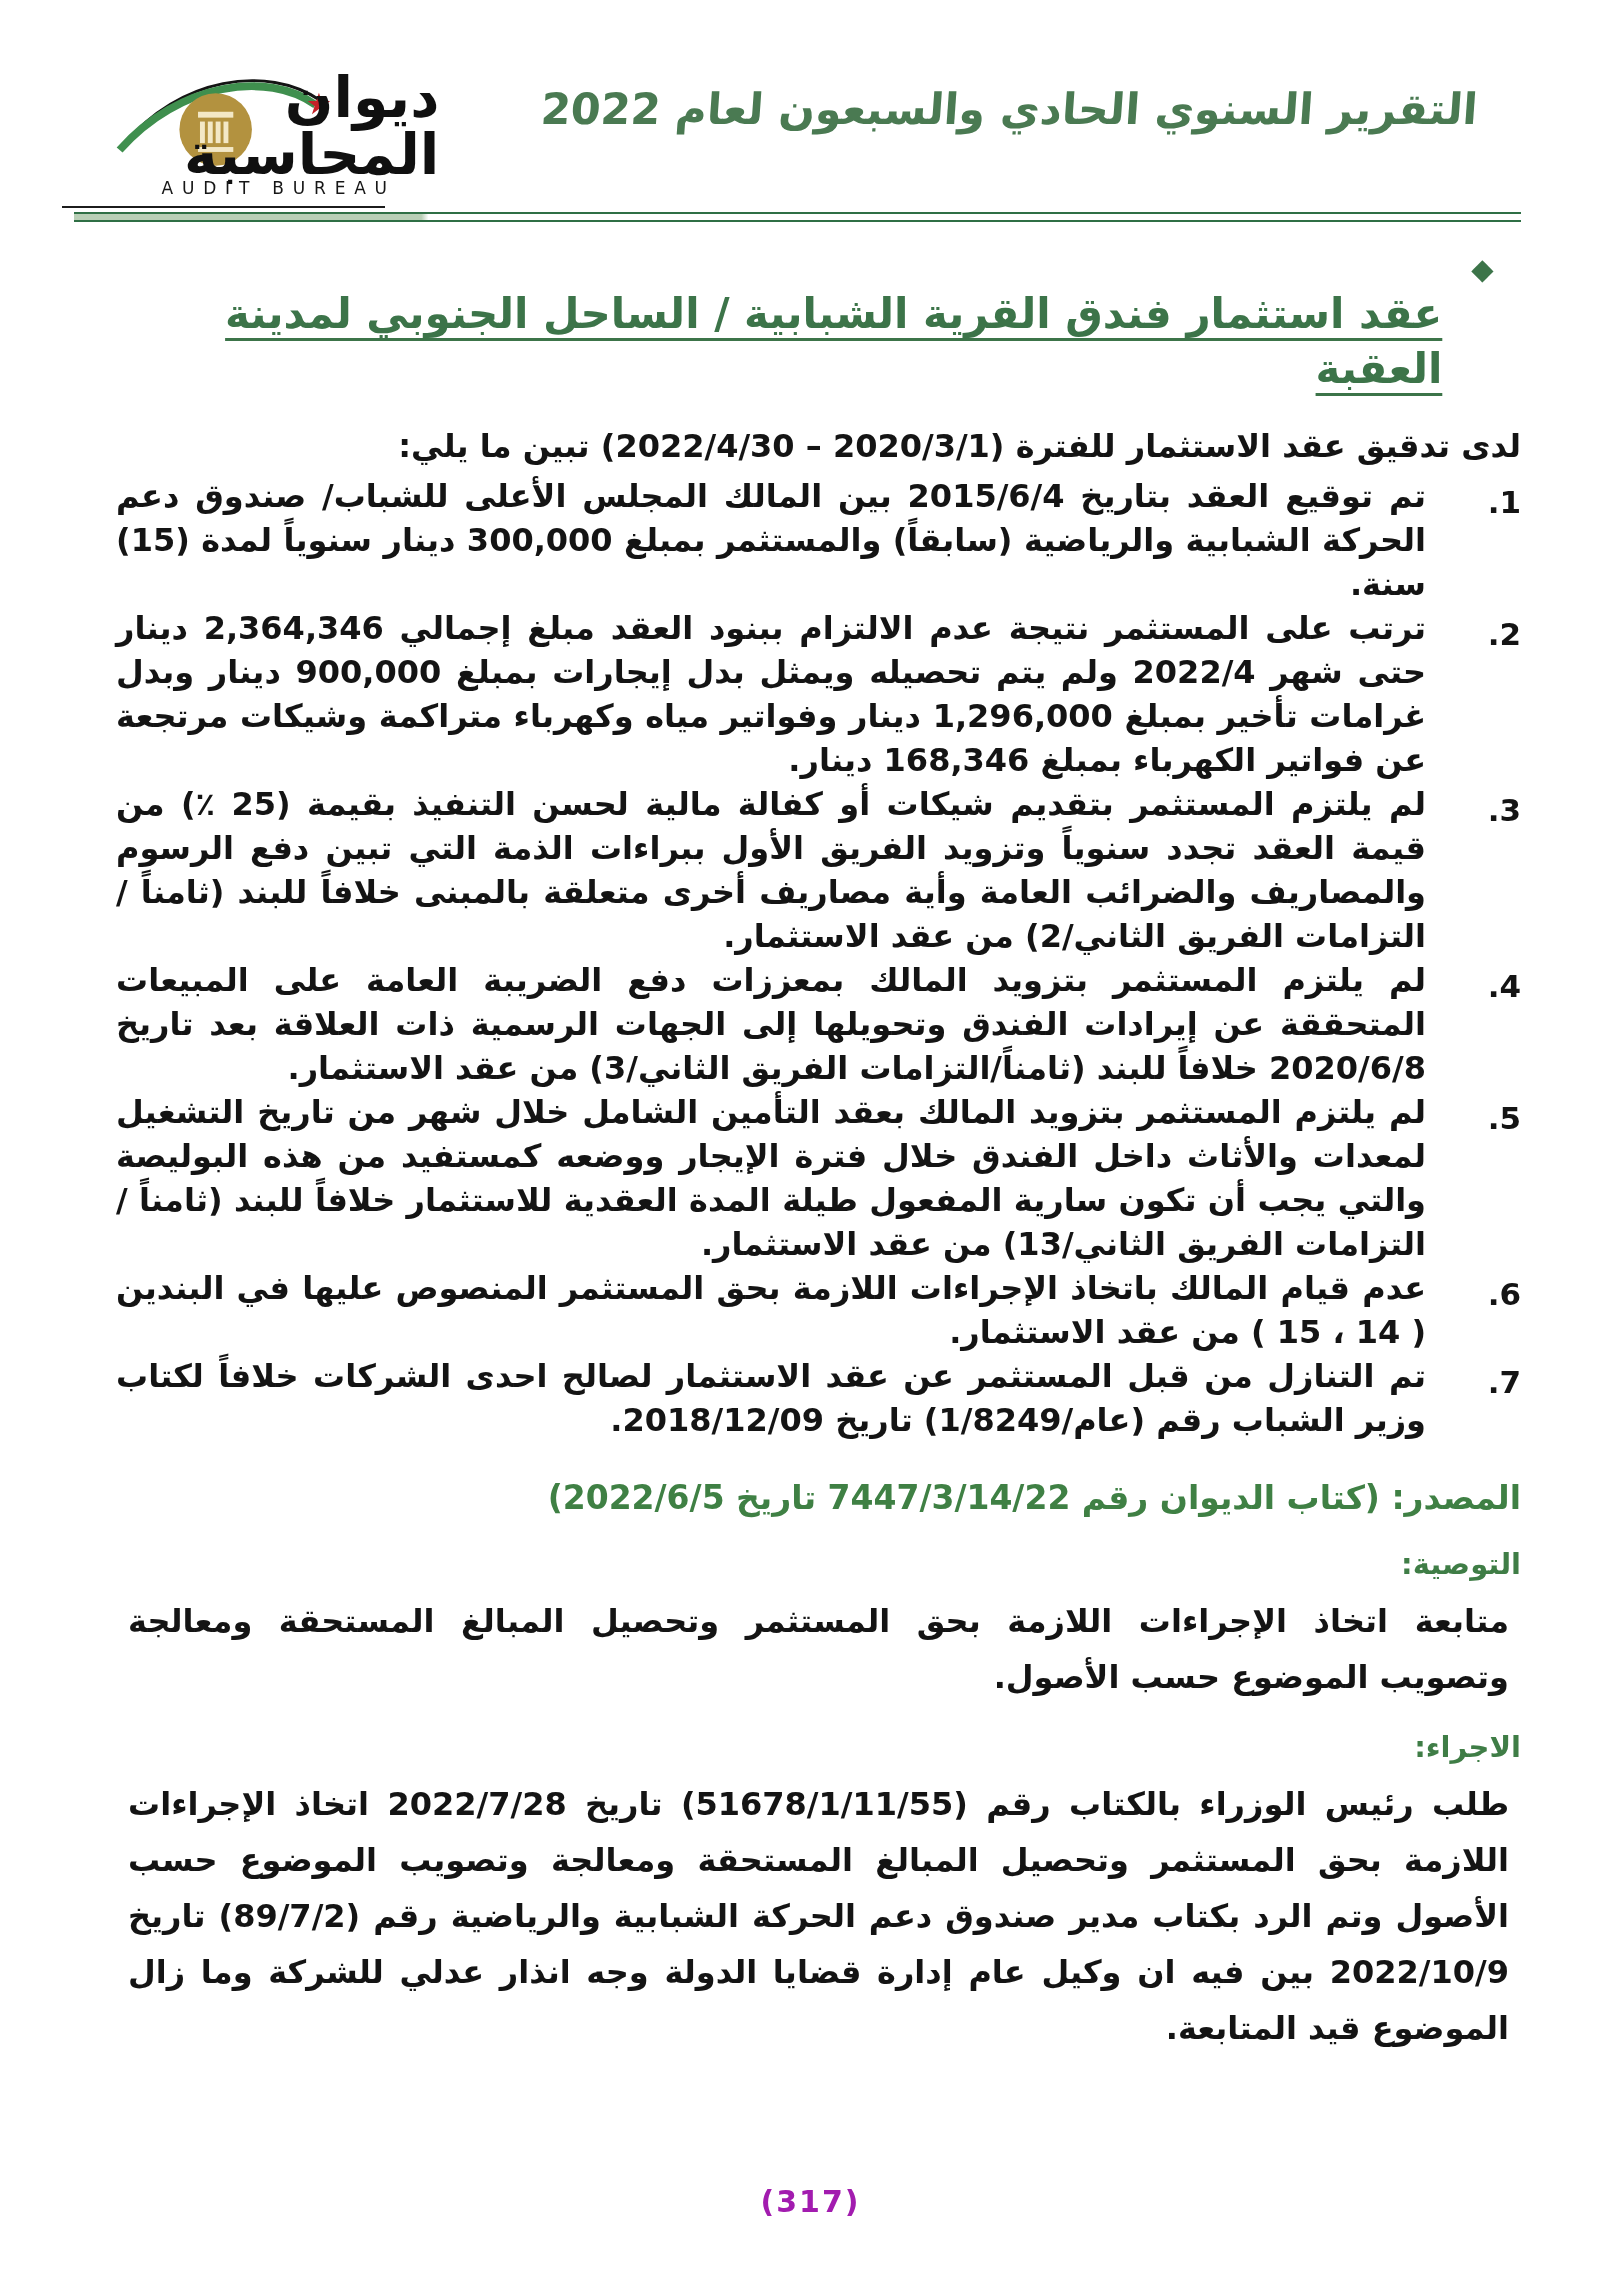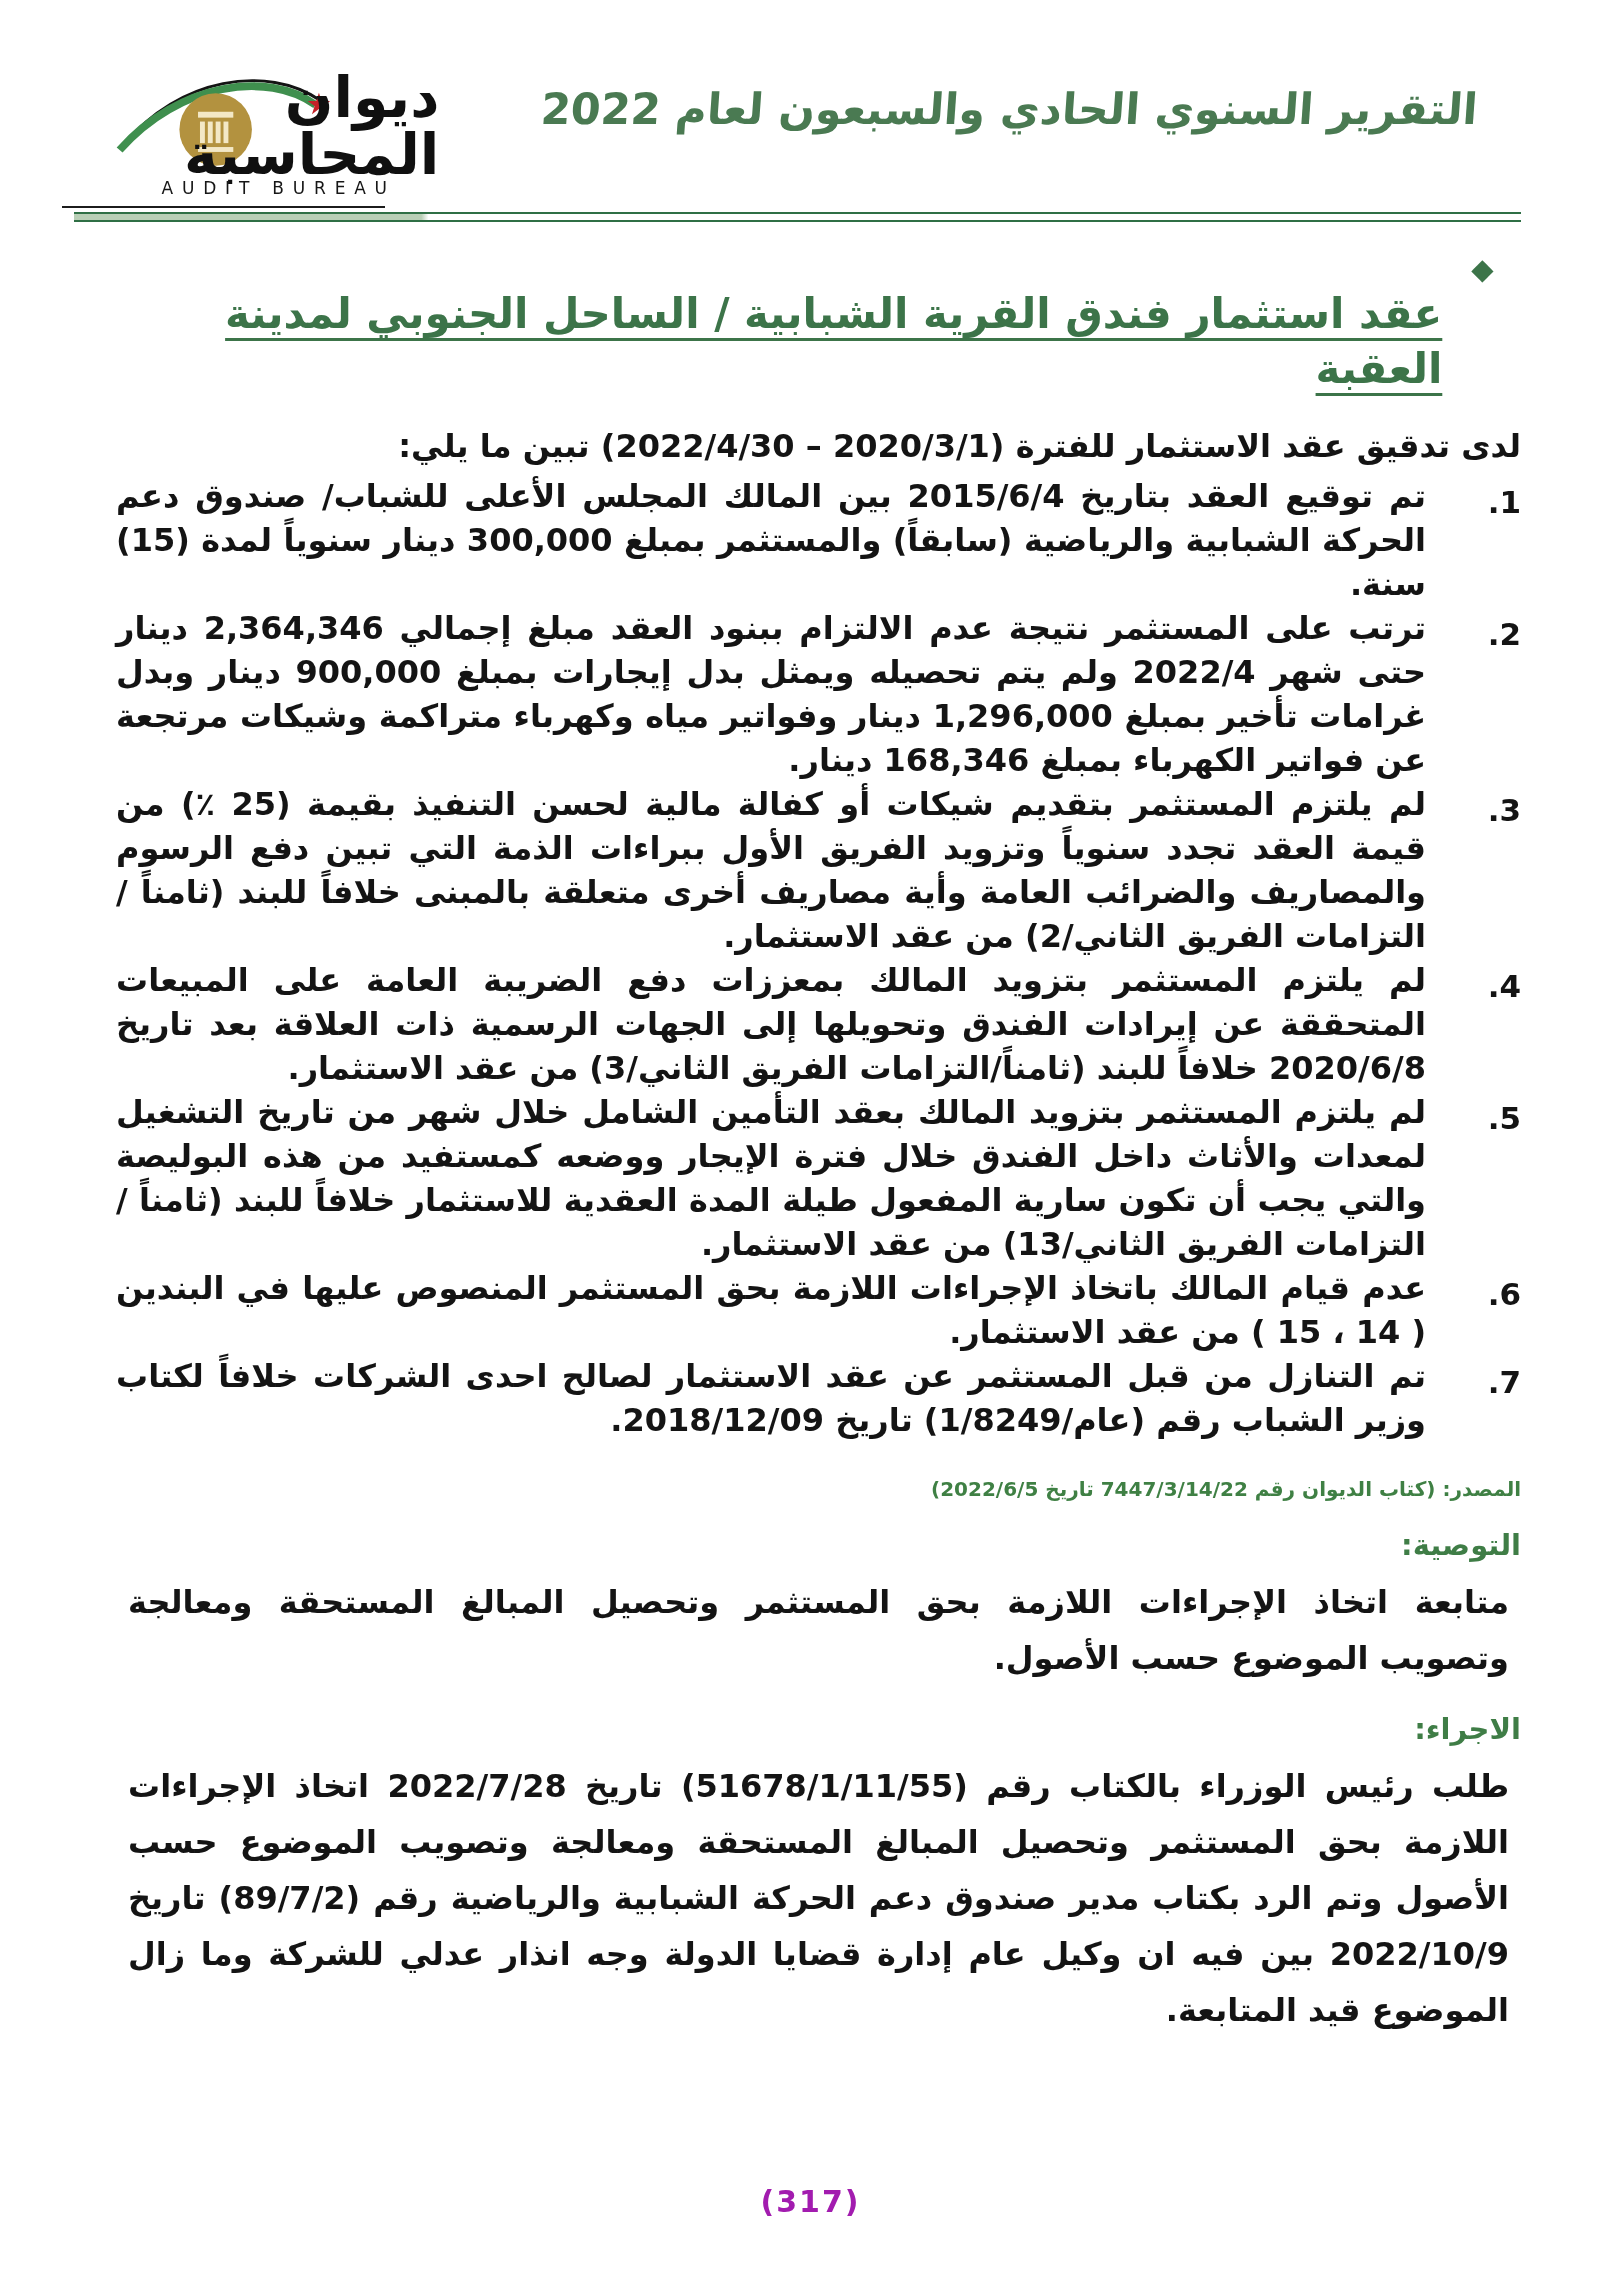--- a/index.html
+++ b/index.html
@@ -115,21 +115,21 @@
   .txt {
     flex: 1 1 auto;
     font-size: 32px;
     font-weight: 700;
     line-height: 44px;
     text-align: justify;
   }
   .source {
     margin: 33px 0 0 0;
     color: #3f8044;
-    font-size: 20px;
+    font-size: 33px;
     font-weight: 700;
     line-height: 1.4;
   }
   .label {
     margin: 25.5px 0 5.9px 0;
     color: #3f7d46;
     font-size: 29px;
     font-weight: 700;
   }
   .body-text {

